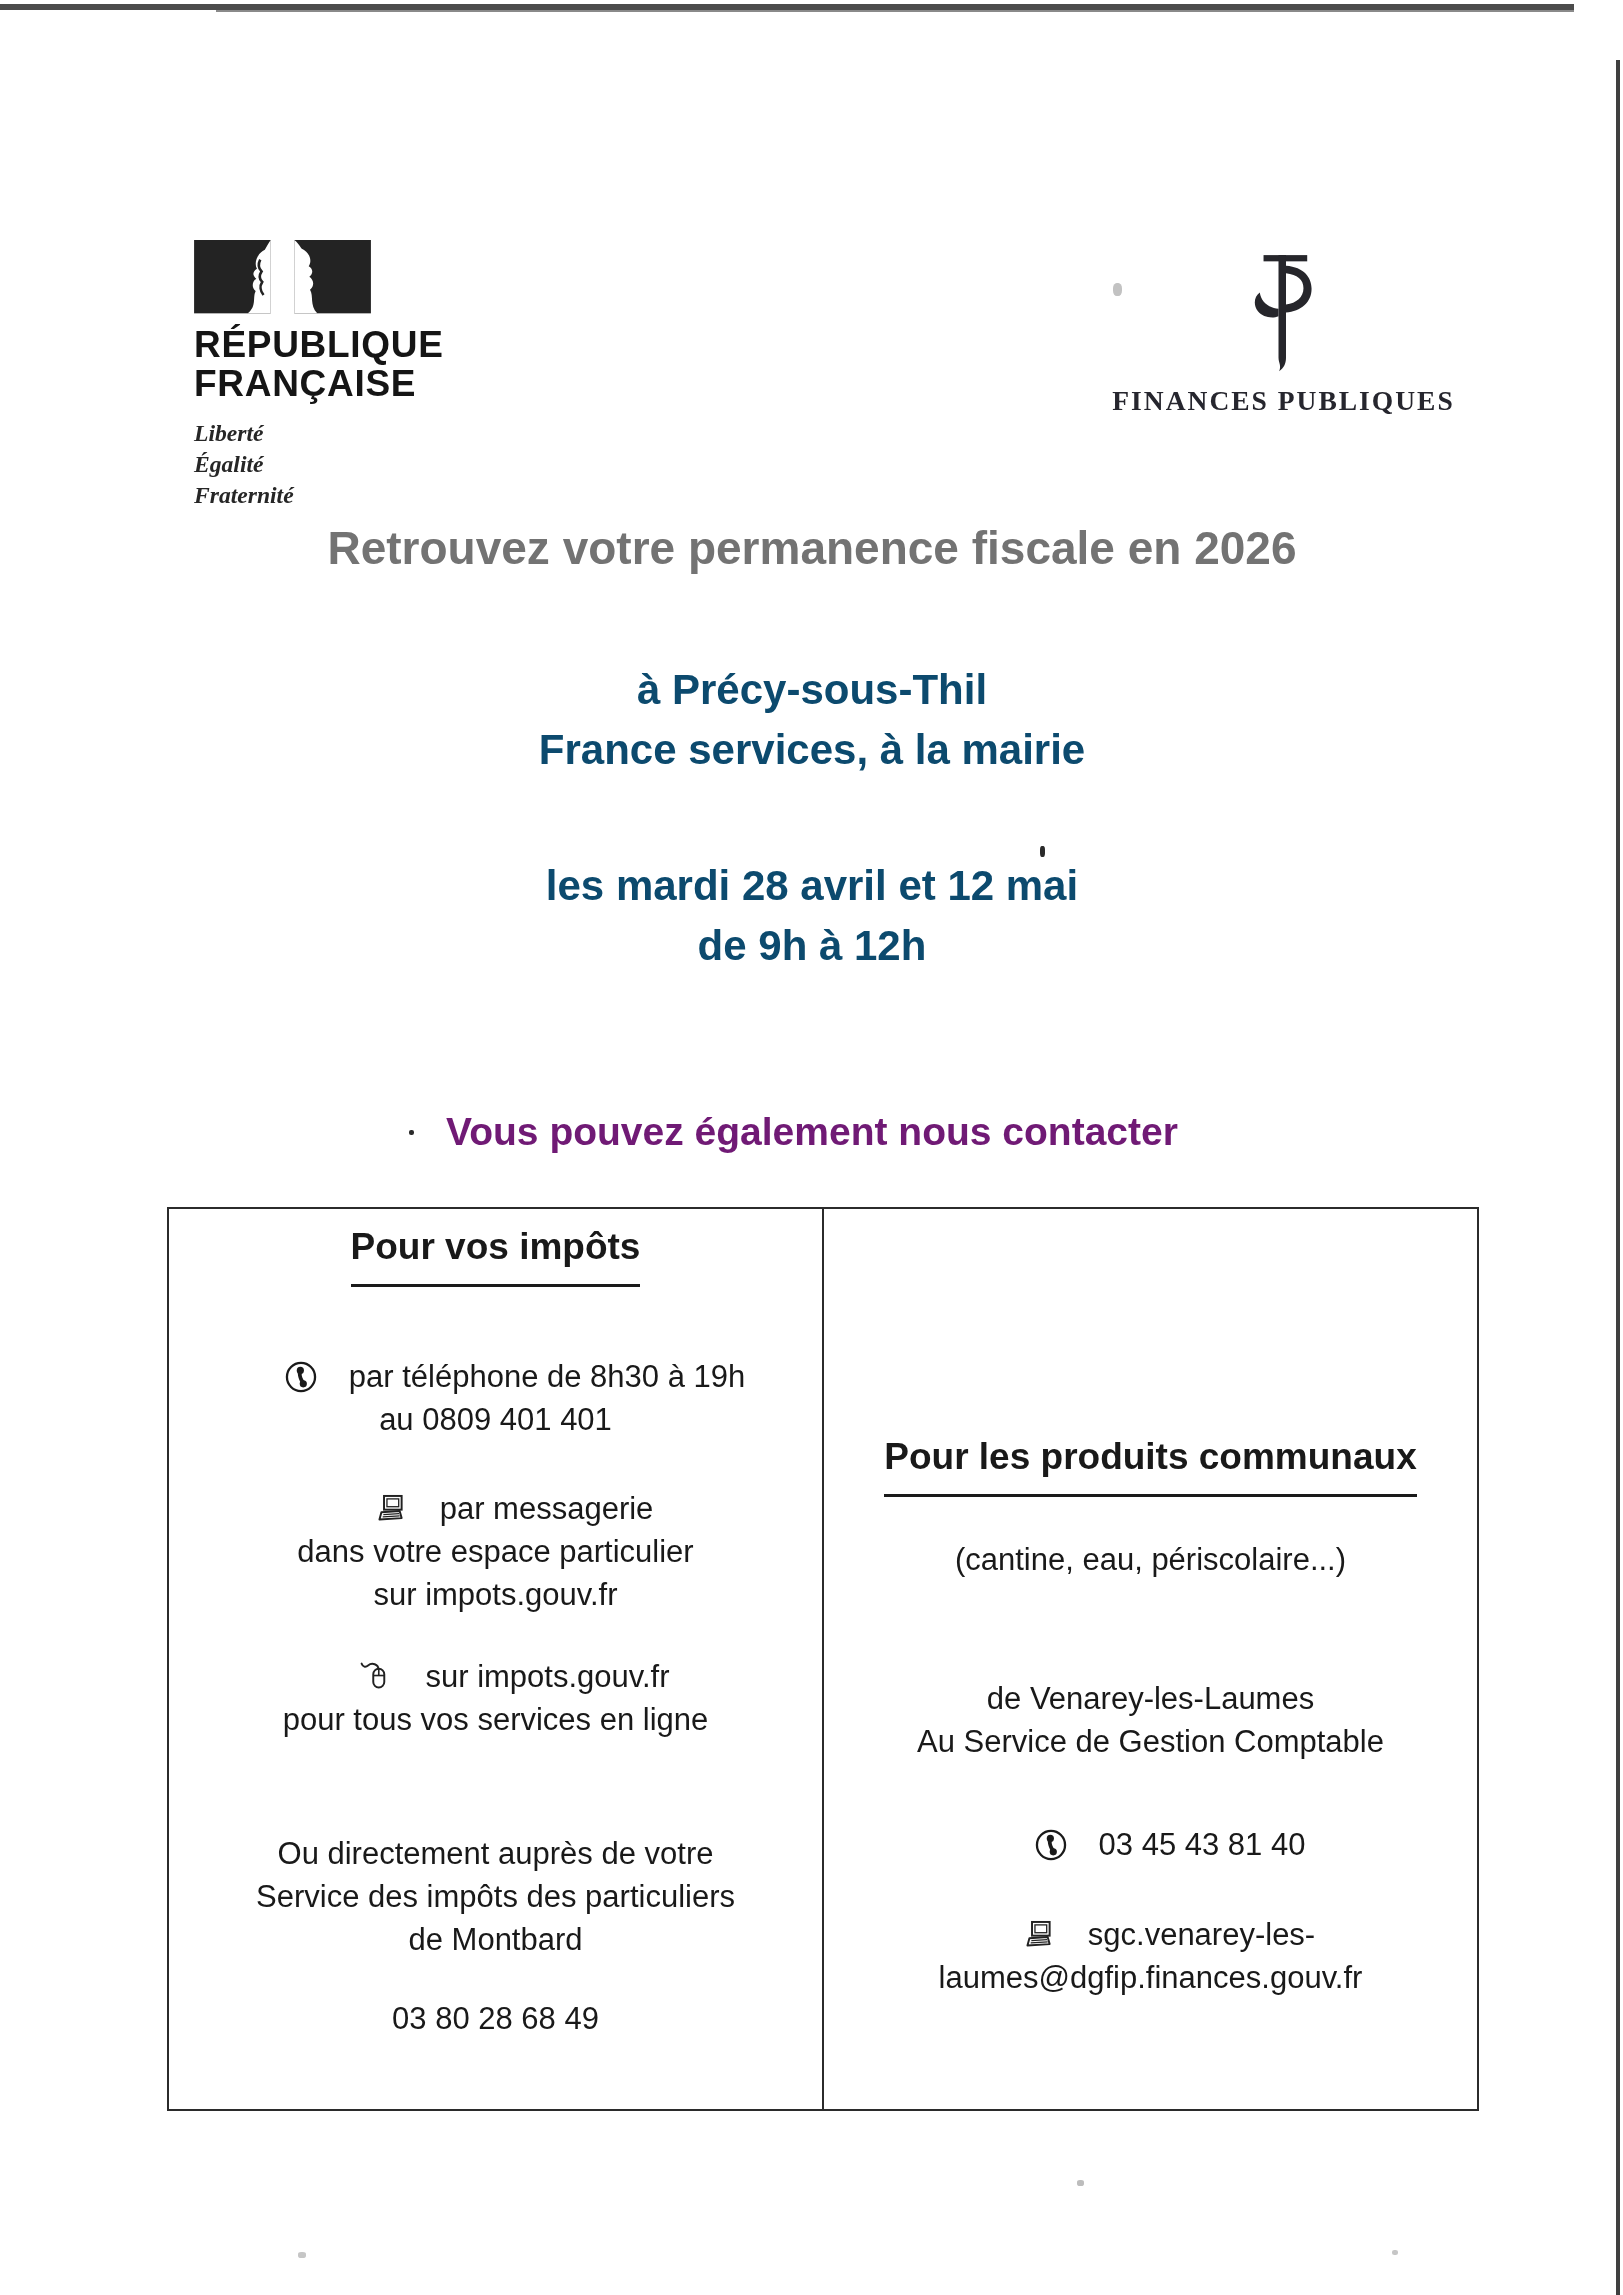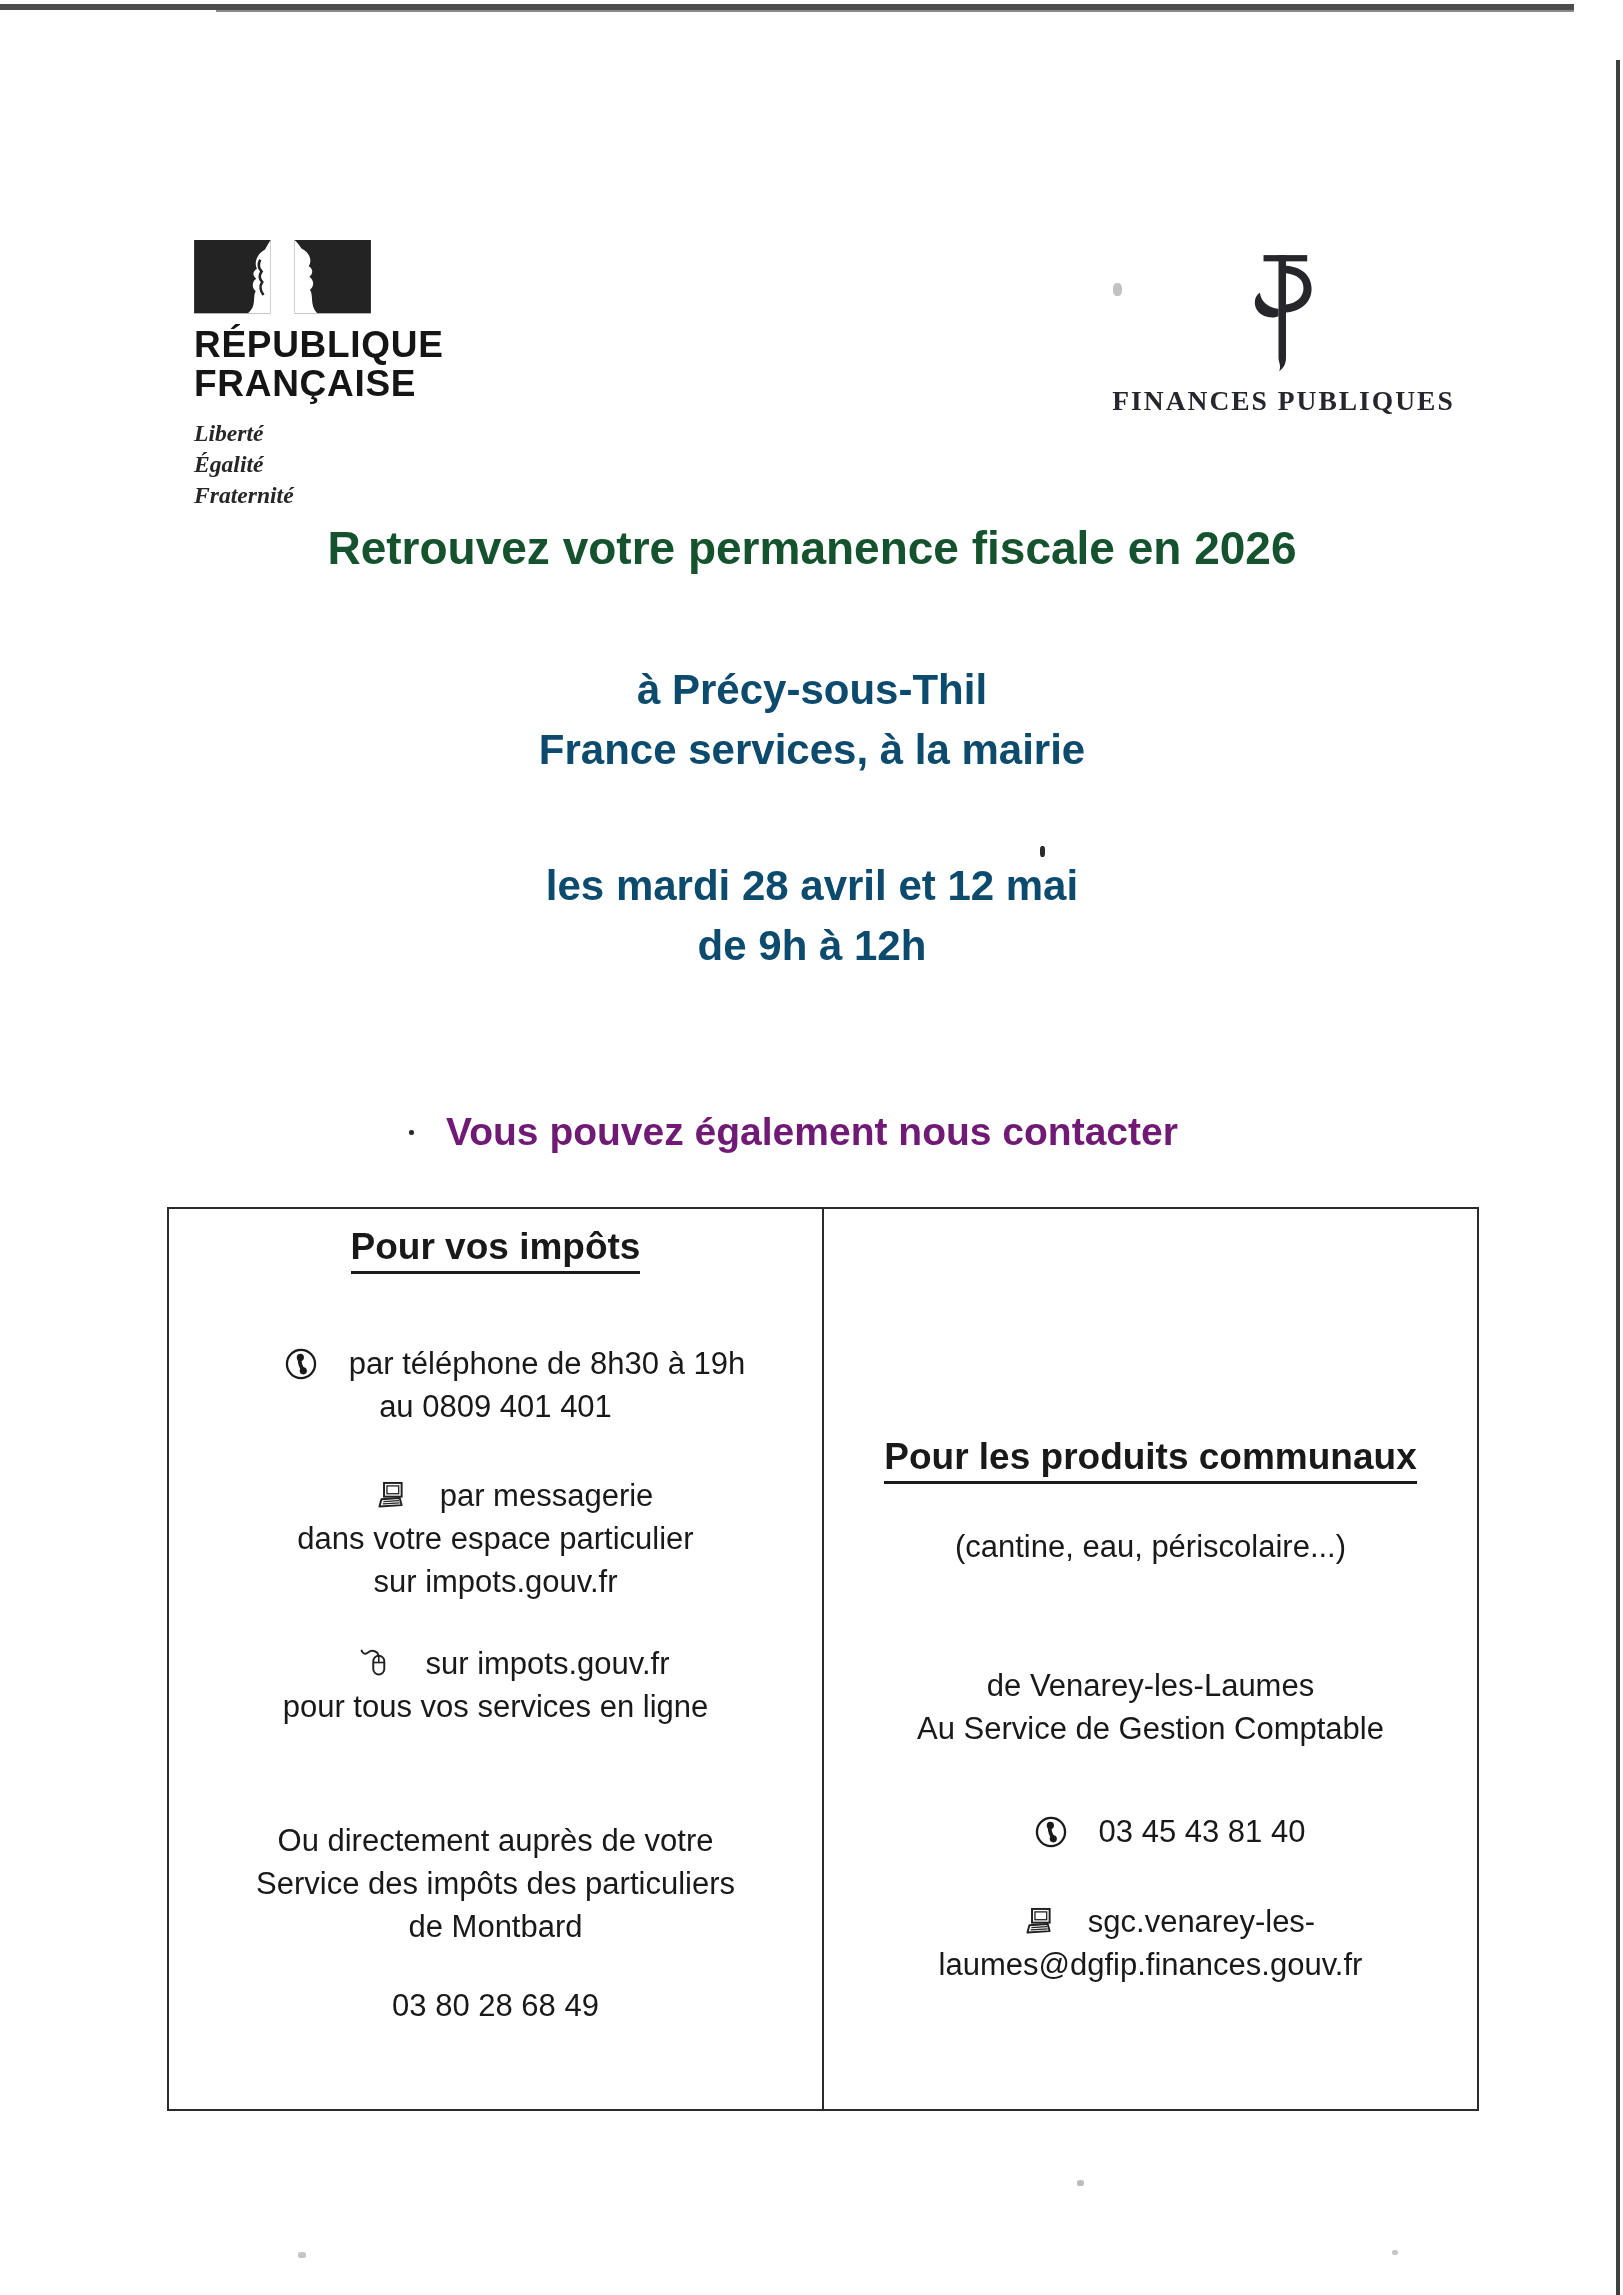--- a/index.html
+++ b/index.html
@@ -48,21 +48,21 @@
     font-family:"Liberation Serif", serif;
     font-weight:bold;
     font-size:27.5px;
     letter-spacing:2px;
     color:#26262e;
   }
 
   .title {
     position:absolute; top:521px; left:0; width:1624px;
     margin:0; text-align:center;
-    font-size:46px; font-weight:bold; color:#14532d;
+    font-size:46px; font-weight:bold; color:#737373;
   }
   .center-block {
     position:absolute; left:0; width:1624px; text-align:center;
     font-size:42px; font-weight:bold; line-height:60px; color:#0c4a6e;
   }
   .center-block span { display:block; }
   .loc   { top:660px; }
   .sched { top:856px; }
   .contact-intro {
     position:absolute; top:1110px; left:0; width:1624px; margin:0;
@@ -79,21 +79,21 @@
   }
   .cell { box-sizing:border-box; text-align:center; font-size:31px; line-height:43px; color:#191919; }
   .cell-left  { width:655px; border-right:2.6px solid #2b2b2b; }
   .cell-right { flex:1; }
   .cell-heading {
     margin:0; font-size:37px; font-weight:bold; line-height:41px;
   }
   .cell-heading .u {
     display:inline-block;
     border-bottom:3.3px solid #1a1a1a;
-    padding-bottom:4px;
+    padding-bottom:17px;
   }
   .blk span { display:block; }
   .icon-row { display:flex; align-items:center; justify-content:center; gap:31px;padding-left:38px; }
   .icon-row .txt { display:inline; }
 
   .mt-heading-left  { margin-top:17px; }
   .mt-phone         { margin-top:68px; }
   .mt-msg           { margin-top:46px; }
   .mt-online        { margin-top:39px; }
   .mt-direct        { margin-top:91px; }

